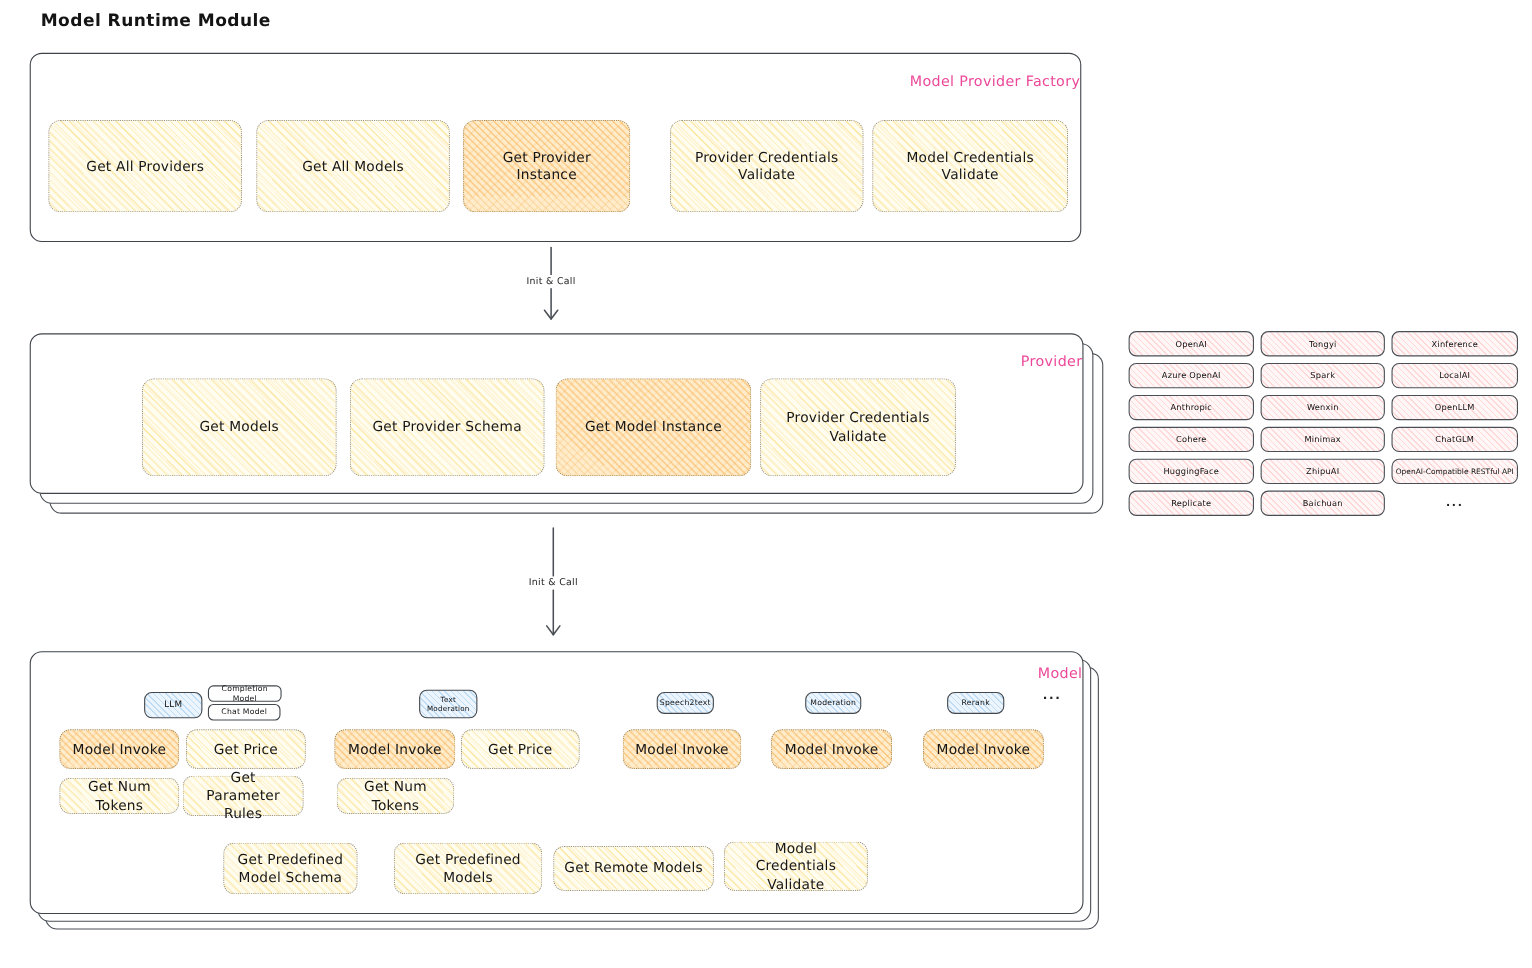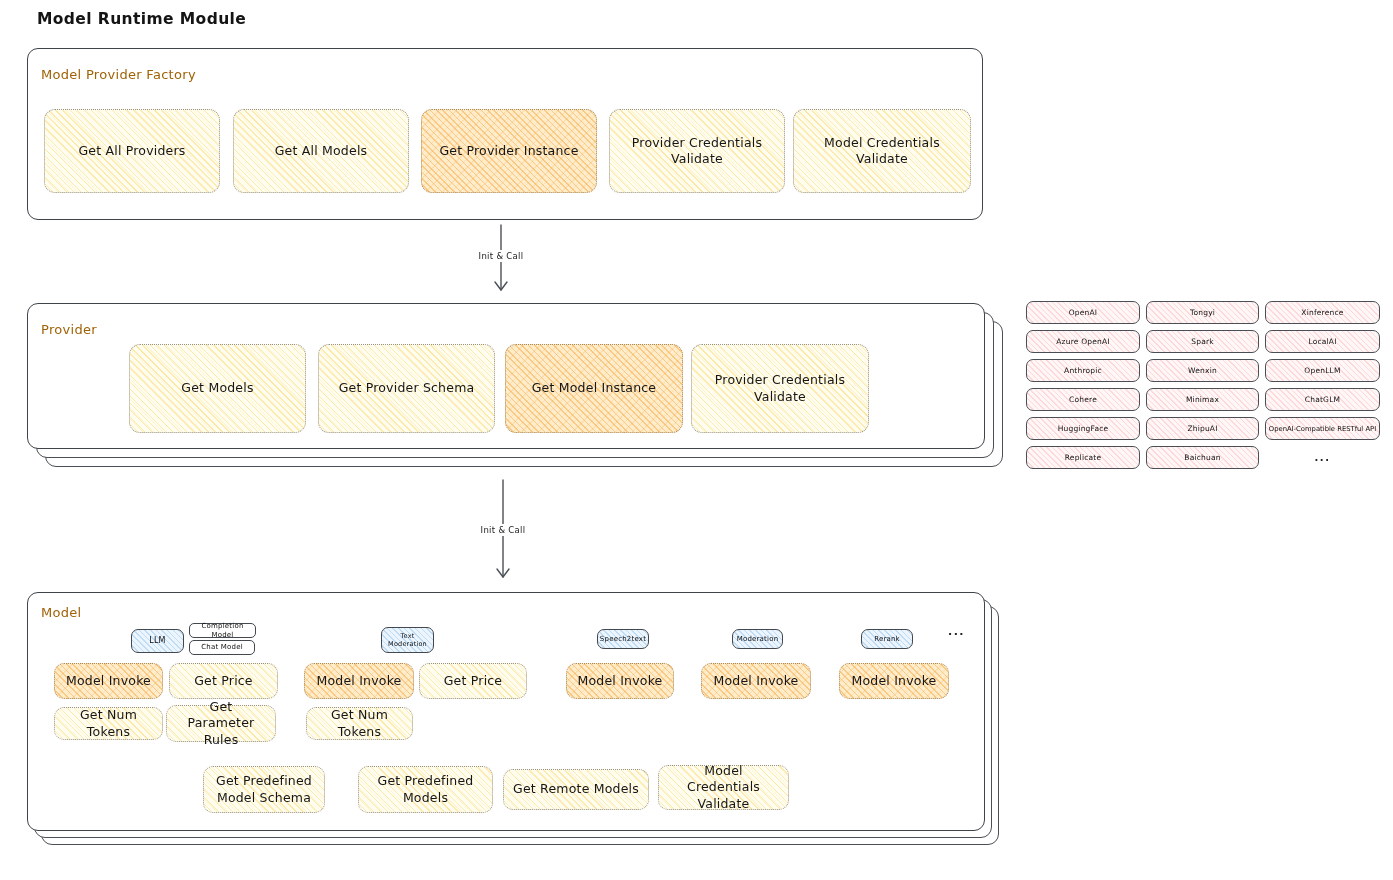--- a/index.html
+++ b/index.html
@@ -14,22 +14,22 @@
   
   .bigbox{
     position:absolute;background:#ffffff;border:1.4px solid #3f444a;border-radius:11px;
     box-sizing:border-box;z-index:2;
   }
   .stack{
     position:absolute;background:#ffffff;border:1.4px solid #4a4f55;border-radius:11px;
     box-sizing:border-box;z-index:1;
   }
   .bigbox-title{
-    position:absolute;top:18px;left:13px;width:100%;text-align:left;
-    font-size:13px;letter-spacing:.3px;color:#a16207;
+    position:absolute;top:18px;left:0;width:100%;text-align:right;
+    font-size:13px;letter-spacing:.3px;color:#ec4899;
   }
   
   .node{
     position:absolute;display:flex;align-items:center;justify-content:center;
     text-align:center;box-sizing:border-box;border-radius:11px;
     font-size:12.5px;line-height:1.3;letter-spacing:.2px;padding:2px 8px;color:#161616;
   }
   .yellow{
     background-color:#fffcf0;
     background-image:
@@ -90,21 +90,21 @@
 <body>
 
 <div class="canvas">
 
   <h1 class="page-title">Model Runtime Module</h1>
 
   <section class="bigbox" style="left:27px;top:48px;width:956px;height:172px">
     <div class="bigbox-title">Model Provider Factory</div>
     <div class="node yellow" style="left:16px;top:60px;width:176px;height:84px">Get All Providers</div>
     <div class="node yellow" style="left:205px;top:60px;width:176px;height:84px">Get All Models</div>
-    <div class="node orange" style="left:393px;top:60px;width:176px;height:84px">Get Provider Instance</div>
+    <div class="node orange" style="left:393px;top:60px;width:152px;height:84px">Get Provider Instance</div>
     <div class="node yellow" style="left:581px;top:60px;width:176px;height:84px">Provider Credentials Validate</div>
     <div class="node yellow" style="left:765px;top:60px;width:178px;height:84px">Model Credentials Validate</div>
   </section>
 
   <svg class="arrow" style="left:492px;top:225px" width="18" height="72">
     <line x1="9" y1="0" x2="9" y2="65"></line>
     <polyline points="3,57 9,65 15,57"></polyline>
   </svg>
   <div class="arrow-label" style="left:451px;top:250px">Init &amp; Call</div>
 

